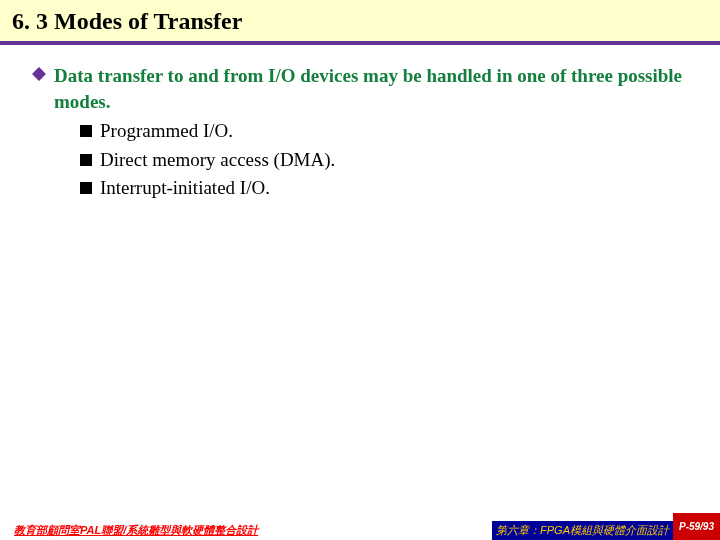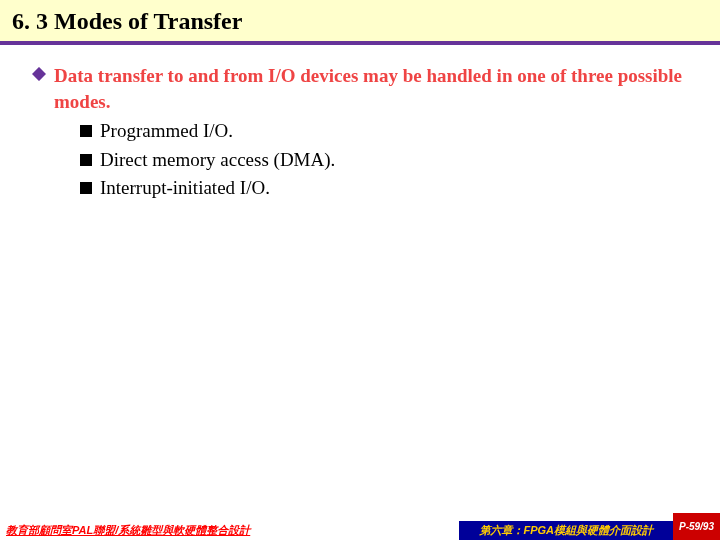--- a/index.html
+++ b/index.html
@@ -30,21 +30,21 @@
     gap: 8px;
   }
   .diamond-icon {
     flex-shrink: 0;
     margin-top: 4px;
   }
   .diamond-icon svg { display: block; }
   .main-bullet-text {
     font-size: 19px;
     font-weight: bold;
-    color: #ef4444;
+    color: #15803d;
     line-height: 1.35;
   }
   .sub-list {
     margin-top: 4px;
     padding-left: 48px;
   }
   .sub-row {
     display: flex;
     align-items: flex-start;
     gap: 8px;
@@ -58,41 +58,41 @@
     margin-top: 7px;
   }
   .sub-text {
     font-size: 19px;
     color: #000;
     line-height: 1.4;
   }
   .footer {
     position: absolute;
     bottom: 0;
-    left: 0;
+    left: 8px;
     right: 0;
     display: flex;
     align-items: flex-end;
     font-size: 11px;
     font-family: "Microsoft JhengHei", "PMingLiU", sans-serif;
   }
   .footer-left {
     color: #ff0000;
     font-style: italic;
     font-weight: bold;
     text-decoration: underline;
     padding: 0 0 2px 6px;
     flex: 1;
   }
   .footer-mid {
     color: #ffcc00;
     background: #000099;
-    font-weight: bold;
+    font-weight: normal;
     font-style: italic;
-    padding: 2px 20px;
+    padding: 2px 4px;
   }
   .footer-right {
     color: #fff;
     background: #cc0000;
     font-weight: bold;
     font-size: 10px;
     padding: 8px 6px;
     font-family: Arial, sans-serif;
     font-style: italic;
   }

